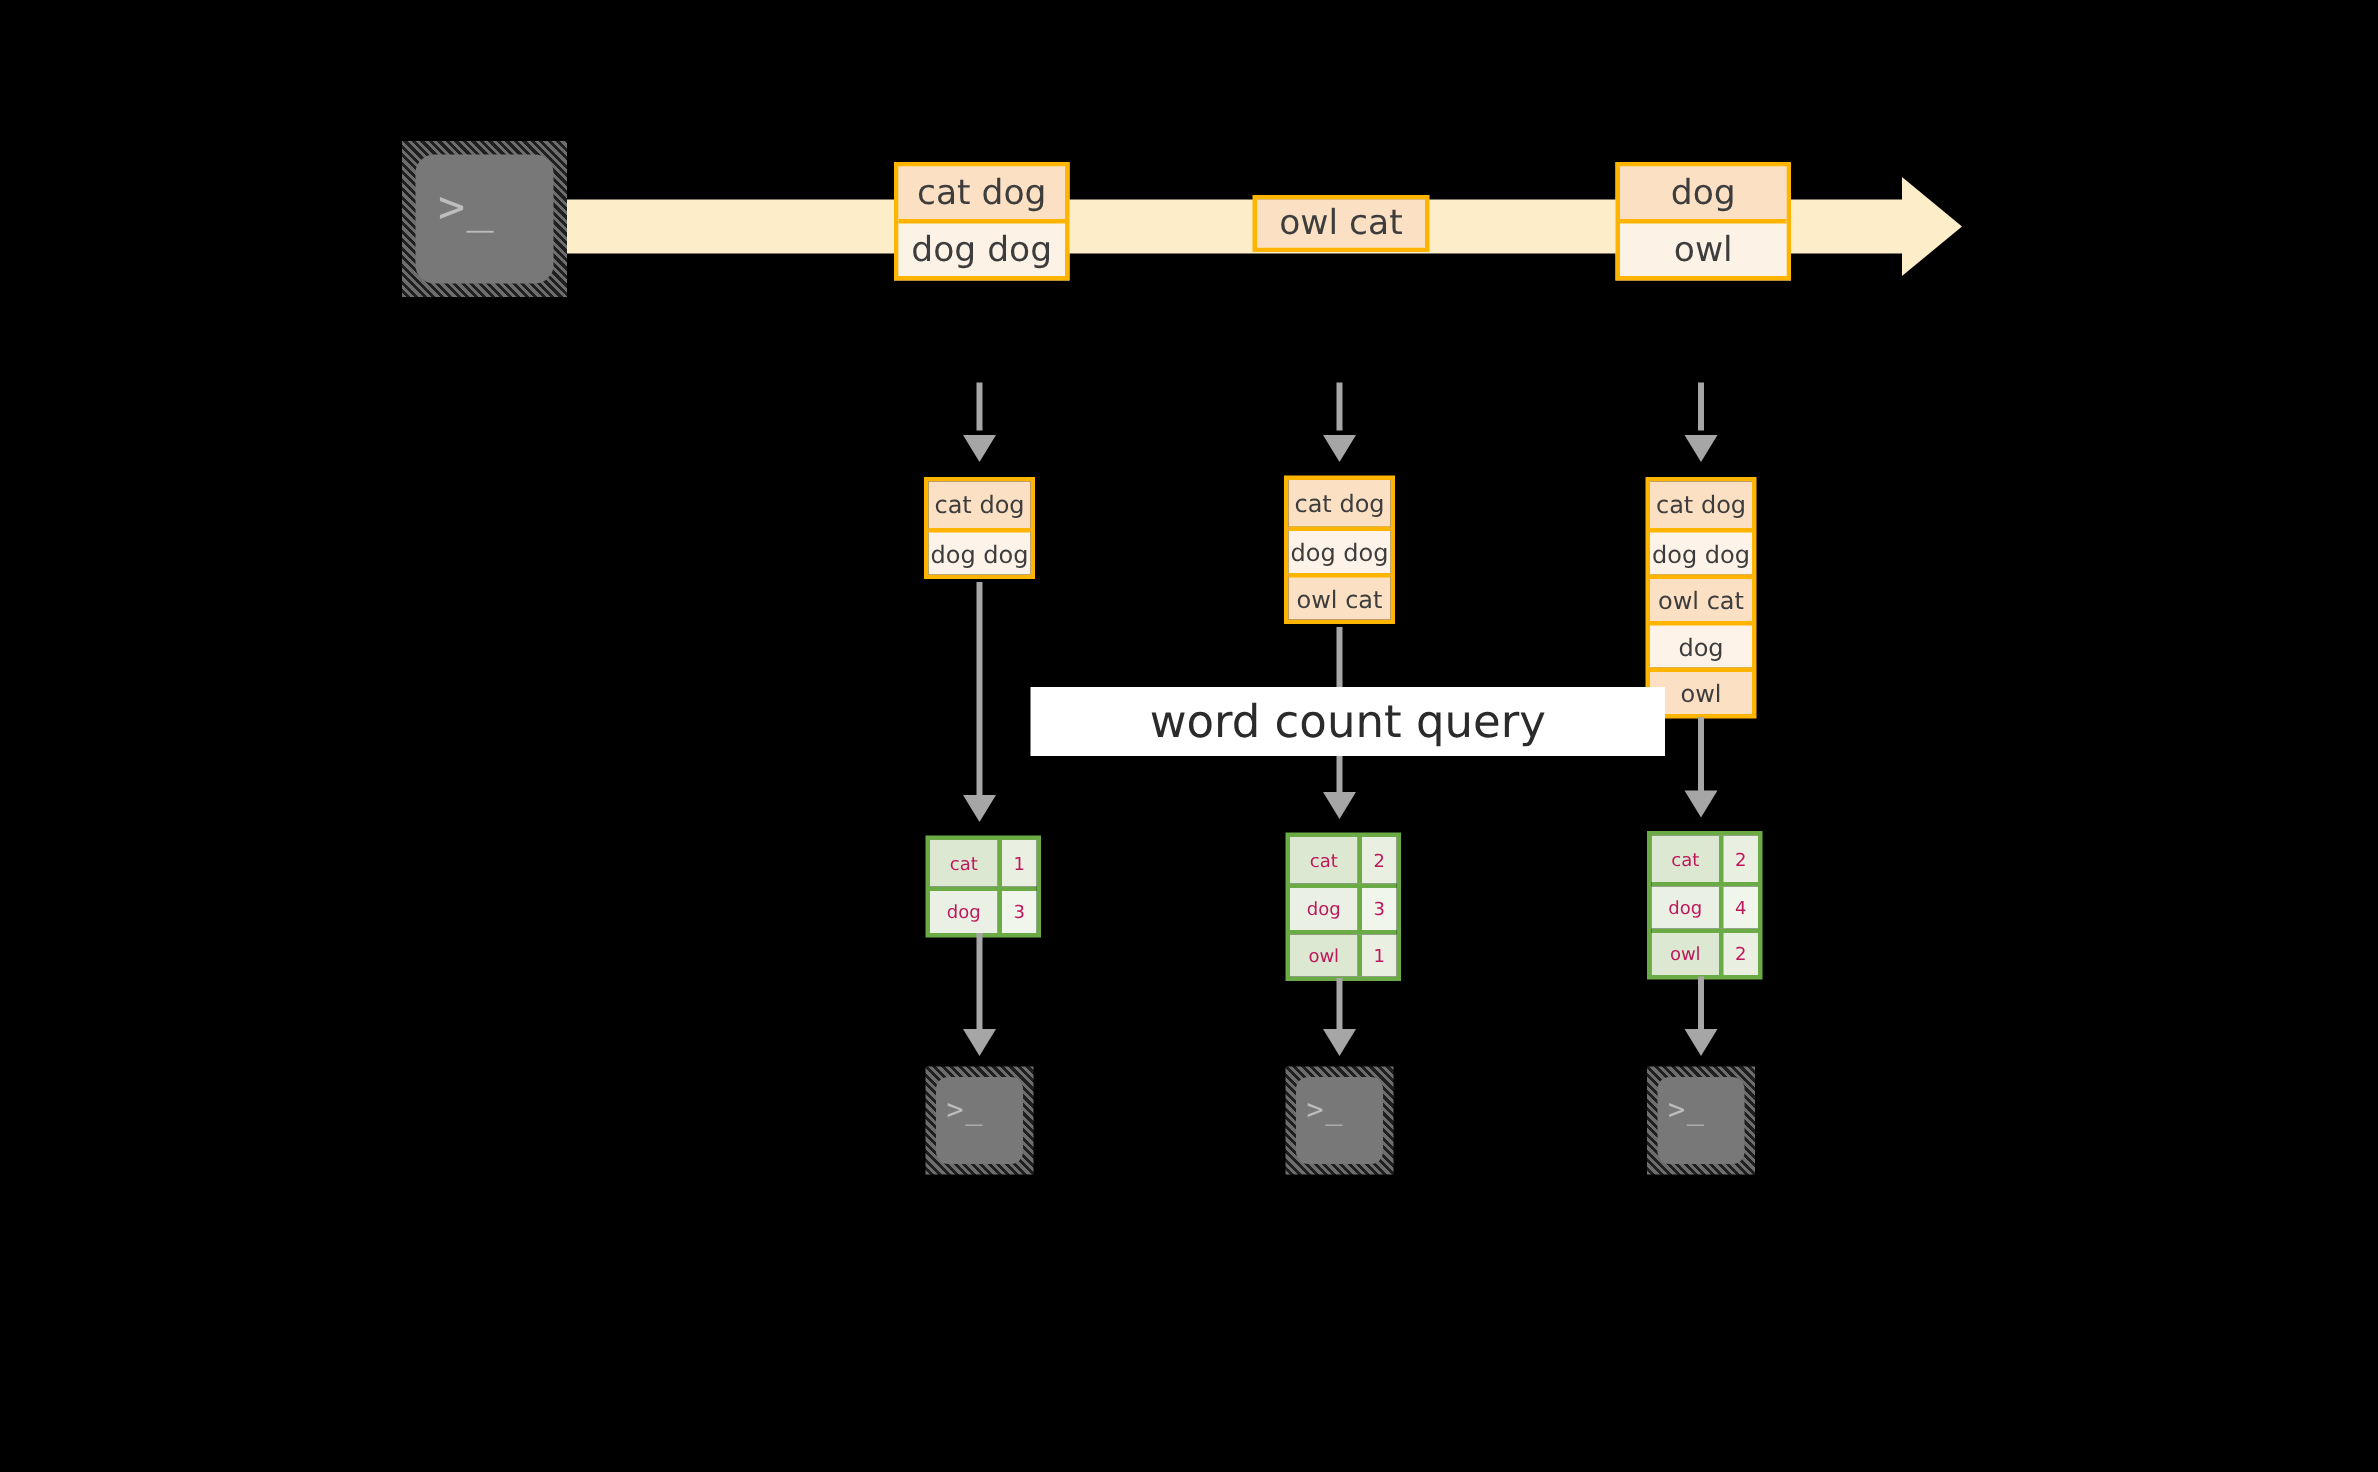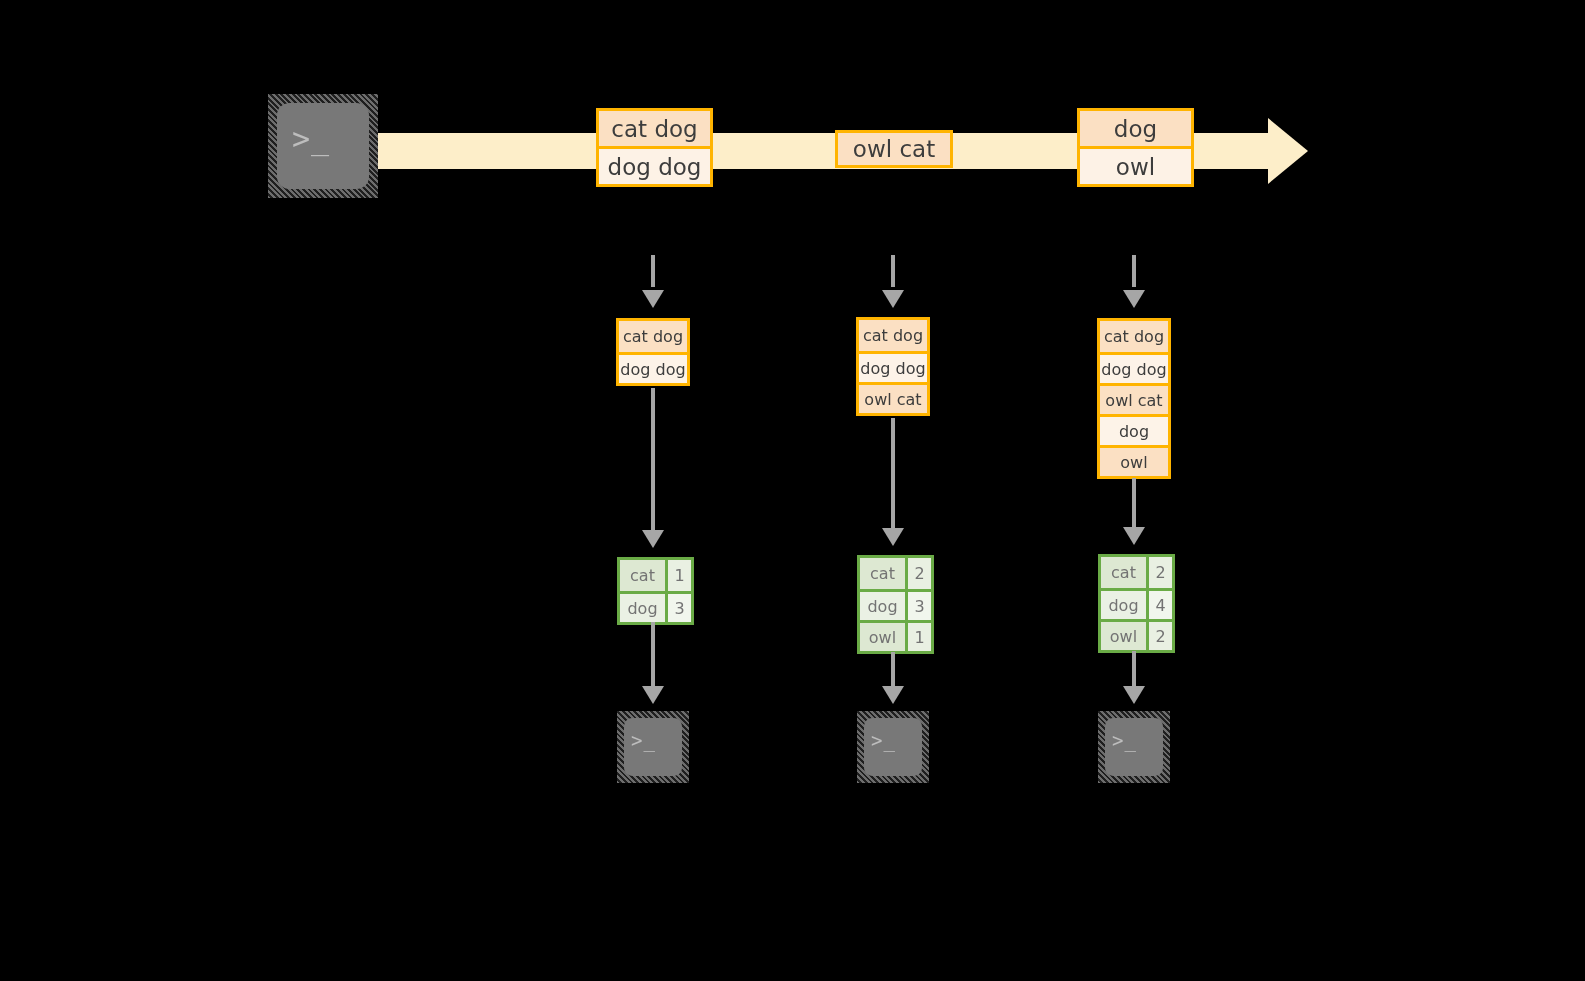--- a/index.html
+++ b/index.html
@@ -48,21 +48,21 @@
   .snaprow.dark{background:#fbe0c3;}
   .snaprow.light{background:#fdf3e8;}
   .snaprow.sep{border-top:3px solid #ffb400;}
 
   
   .ctable{position:absolute;box-sizing:border-box;border:3px solid #6aab46;
           border-collapse:collapse;}
   .crow{display:flex;box-sizing:border-box;height:31px;}
   .crow.sep{border-top:3px solid #6aab46;}
   .ccell{box-sizing:border-box;display:flex;align-items:center;
-         justify-content:center;color:#737373;font-size:16px;}
+         justify-content:center;color:#be185d;font-size:12px;}
   .ccell.k{width:45px;background:#dde8d2;}
   .ccell.v{width:26px;background:#e9f0e2;border-left:3px solid #6aab46;}
   .crow.alt .ccell.k{background:#eaf1e4;}
   .crow.alt .ccell.v{background:#f1f6ed;}
 
   
   .vline{position:absolute;width:4px;background:#a6a6a6;}
   .vdash{position:absolute;width:4px;
          background:linear-gradient(#a6a6a6 0 100%);}
   .ahead{position:absolute;width:0;height:0;
@@ -200,14 +200,15 @@
 
   <div class="vline" style="left:1132px;top:651px;height:37px;"></div>
   <div class="ahead" style="left:1123px;top:686px;"></div>
 
   <div class="term term-out" style="left:1098px;top:711px;">
     <div class="hatch"></div>
     <div class="body"></div>
     <div class="glyph">&gt;_</div>
   </div>
 
+  <div class="qlabel">word count query</div>
 
 </div>
 
 </body></html>

